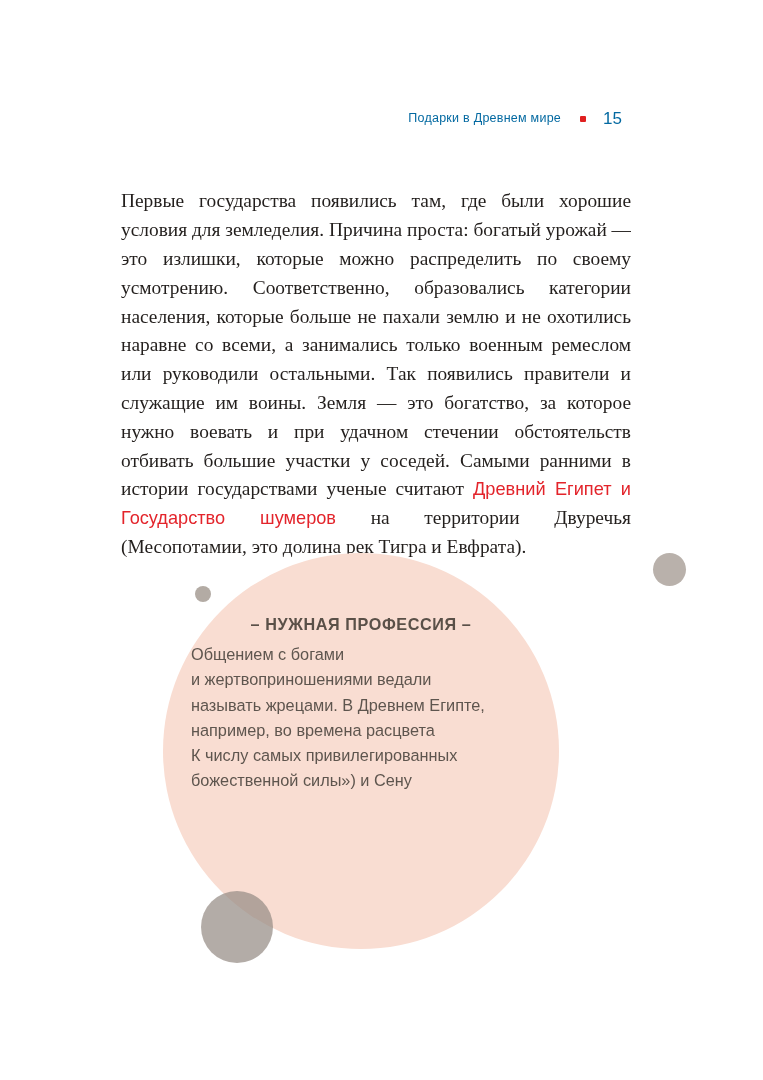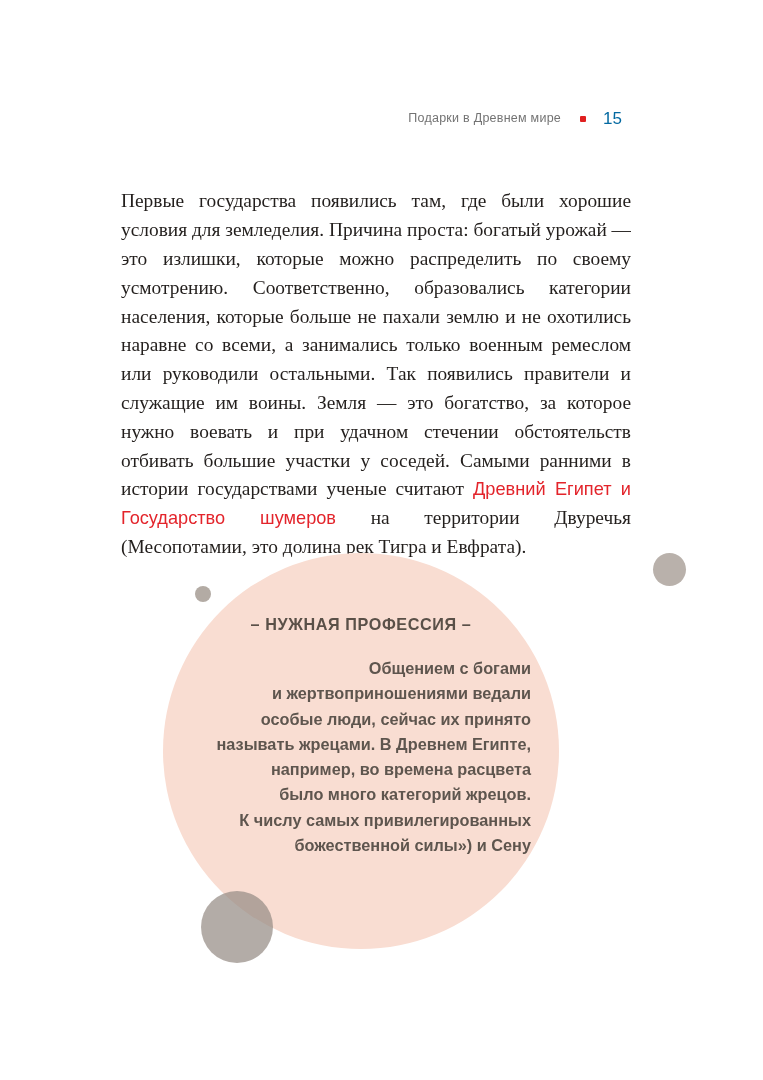--- a/index.html
+++ b/index.html
@@ -23,21 +23,21 @@
     right: 141px;
     display: flex;
     align-items: center;
     gap: 0;
     white-space: nowrap;
   }
   .running-head .rh-title {
     font-family: "Liberation Sans", sans-serif;
     font-size: 12.5px;
     letter-spacing: 0.25px;
-    color: #737373;
+    color: #0369a1;
     line-height: 1;
   }
   .running-head .rh-dot {
     width: 6px;
     height: 6px;
     background: #e02020;
     border-radius: 1px;
     margin: 0 17px 0 19px;
     flex: none;
   }
@@ -113,28 +113,27 @@
   .callout-heading {
     font-family: "Liberation Sans", sans-serif;
     font-weight: bold;
     font-size: 16.2px;
     letter-spacing: 0.6px;
     color: #5a5048;
     text-align: center;
     white-space: nowrap;
   }
   .callout-body {
-    margin-top: 22px;
+    margin-top: 8px;
     font-family: "Liberation Sans", sans-serif;
     font-size: 16.3px;
     line-height: 25.3px;
     color: #5e554e;
-    text-align: right;
+    text-align: left;
     width: 340px;
-    font-weight: bold;
   }
   .callout-body .ln {
     display: block;
     white-space: nowrap;
   }
 </style>
 </head>
 <body>
 
 <div class="running-head">
@@ -146,22 +145,20 @@
 <p class="body-copy"><span>Первые государства появились там, где были хорошие условия для земледелия. Причина проста: богатый урожай — это излишки, которые можно распределить по своему усмотрению. Соответственно, образовались категории населения, которые больше не пахали землю и не охотились наравне со всеми, а занимались только военным ремеслом или руководили остальными. Так появились правители и служащие им воины. Земля — это богатство, за которое нужно воевать и при удачном стечении обстоятельств отбивать большие участки у соседей. Самыми ранними в истории государствами ученые считают </span><span class="accent">Древний Египет и Государство шумеров</span><span> на территории Двуречья (Месопотамии, это долина рек Тигра и Евфрата).</span></p>
 
 <div class="deco deco-small-left"></div>
 <div class="deco deco-top-right"></div>
 
 <div class="callout">
   <div class="callout-heading">– НУЖНАЯ ПРОФЕССИЯ –</div>
   <div class="callout-body">
       <span class="ln">Общением с богами</span>
       <span class="ln">и жертвоприношениями ведали</span>
-      <span class="ln">особые люди, сейчас их принято</span>
       <span class="ln">называть жрецами. В Древнем Египте,</span>
       <span class="ln">например, во времена расцвета</span>
-      <span class="ln">было много категорий жрецов.</span>
       <span class="ln">К числу самых привилегированных</span>
       <span class="ln">божественной силы») и Сену</span>
     </div>
 </div>
 
 <div class="deco deco-bottom-left"></div>
 
 </body></html>

